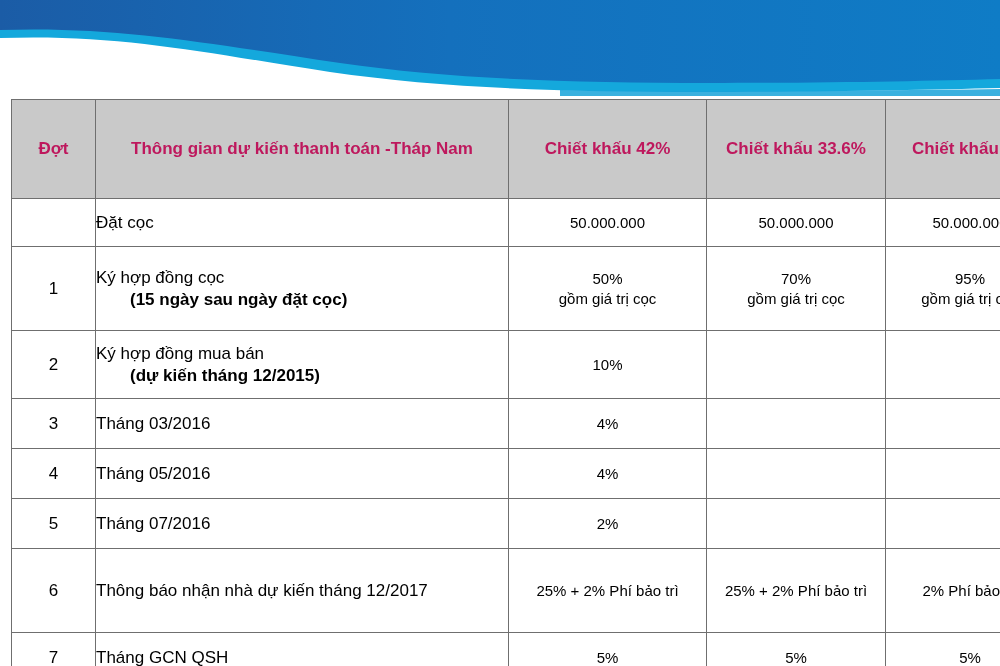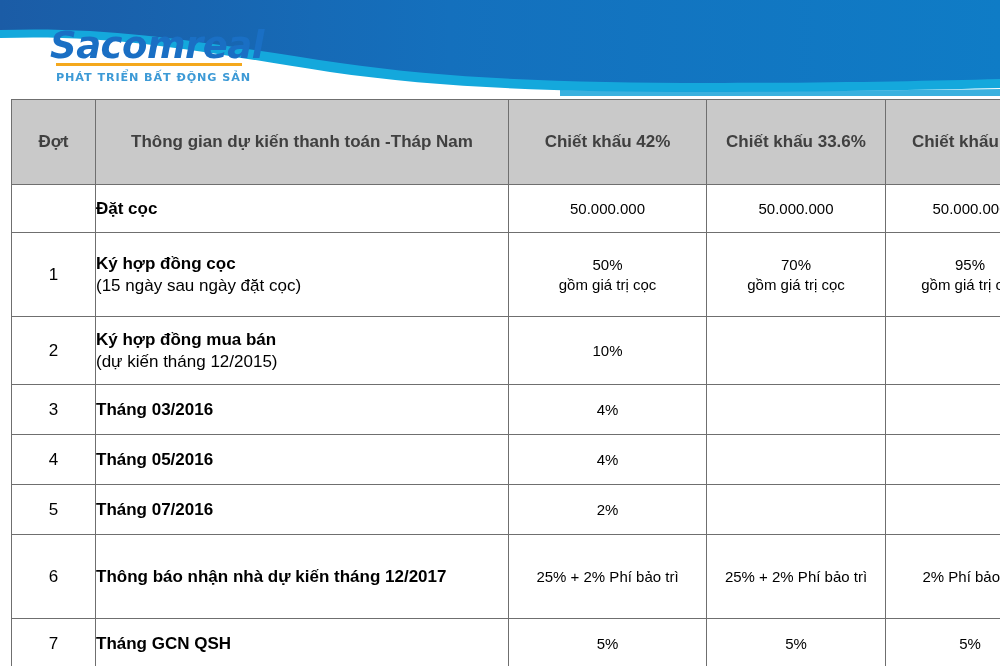--- a/index.html
+++ b/index.html
@@ -85,50 +85,51 @@
   }
   table.sched td,
   table.sched th {
     border: 1px solid #6f6f6f;
     padding: 0;
     vertical-align: middle;
     background: #ffffff;
   }
   table.sched thead th {
     background: #c9c9c9;
-    color: #404040;
+    color: #be185d;
     font-weight: bold;
     font-size: 17px;
     height: 78px;
-    padding: 3px 6px;
+    padding: 10px 6px;
   }
   th.h-dot      { width: 71px; }
   th.h-desc     { width: 400px; }
   th.h-c1       { width: 185px; }
   th.h-c2       { width: 166px; }
   th.h-c3       { width: 156px; }
 
   td.c-idx {
     text-align: center;
     font-size: 17px;
     color: #000000;
   }
   td.c-desc {
     padding-left: 16px;
     font-size: 17px;
     color: #000000;
     line-height: 1.28;
   }
   td.c-desc .main {
-    font-weight: bold;
-    display: block;
-  }
-  td.c-desc .sub {
     font-weight: normal;
     display: block;
+  }
+  td.c-desc .sub {
+    font-weight: bold;
+    display: block;
+    margin-left: 34px;
   }
   td.c-val {
     text-align: center;
     font-size: 15px;
     color: #000000;
     line-height: 1.3;
     padding: 0 8px;
   }
   td.c-val .l2 { display: block; }
 
@@ -160,25 +161,20 @@
         </linearGradient>
       </defs>
 
       <path d="M0,38 C120,34 200,52 330,72 C440,88 560,92 700,92 C820,92 920,90 1000,88 L1000,0 L0,0 Z" fill="#14a8dc"></path>
 
       <path d="M0,30 C120,26 210,44 340,63 C450,79 570,83 710,83 C830,83 925,81 1000,79 L1000,0 L0,0 Z" fill="url(#gdeep)"></path>
 
       <path d="M560,90 C700,92 860,91 1000,89 L1000,96 L560,96 Z" fill="#18a3d9" opacity="0.85"></path>
     </svg>
 
-    <div id="logo-block">
-      <div id="logo-word">Sacomreal</div>
-      <div id="logo-rule"></div>
-      <div id="logo-tag">PHÁT TRIỂN BẤT ĐỘNG SẢN</div>
-    </div>
   </div>
 
   <div id="table-wrap">
     <table class="sched">
       <thead>
         <tr>
           <th class="h-dot">Đợt</th>
           <th class="h-desc">Thông gian dự kiến thanh toán -Tháp Nam</th>
           <th class="h-c1">Chiết khấu 42%</th>
           <th class="h-c2">Chiết khấu 33.6%</th>

